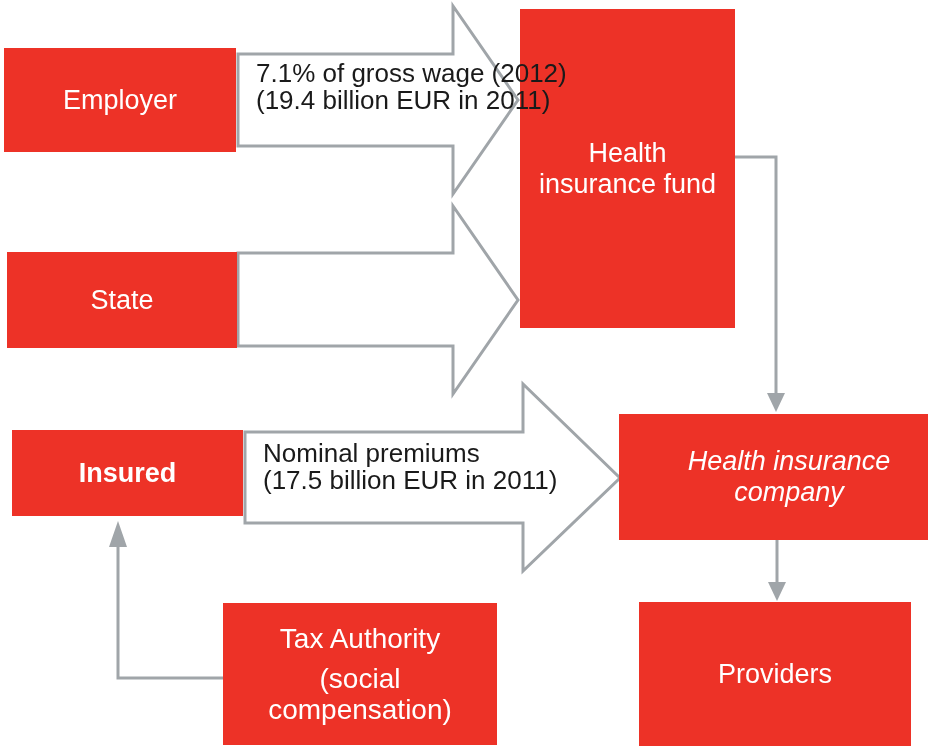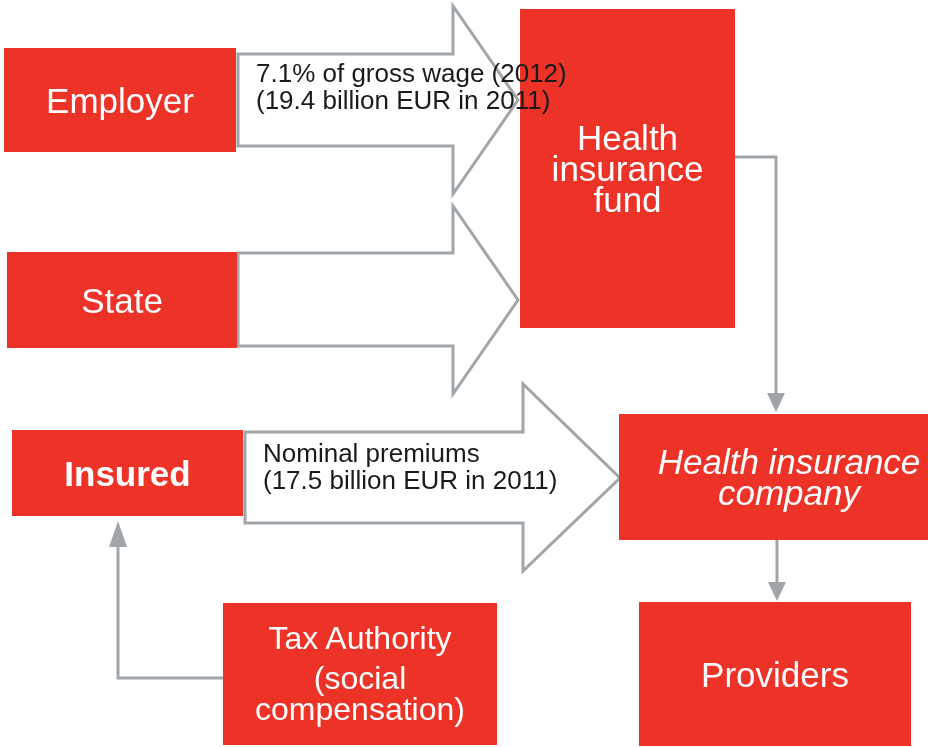--- a/index.html
+++ b/index.html
@@ -13,21 +13,21 @@
   .canvas{
     position:relative;width:928px;height:747px;background:#fff;overflow:hidden;
   }
   .layer{position:absolute;left:0;top:0;width:928px;height:747px;}
   .block-arrow{fill:#ffffff;stroke:var(--gray);stroke-width:3;}
   .connector{fill:none;stroke:var(--gray);stroke-width:3;}
   .arrowhead{fill:var(--gray);stroke:none;}
   .node{
     position:absolute;background:var(--red);color:var(--nodetext);
     display:flex;flex-direction:column;align-items:center;justify-content:center;
-    text-align:center;font-size:35px;line-height:31px;
+    text-align:center;font-size:27px;line-height:31px;
   }
   .node .nl{display:block;}
   .tax-line2{margin-top:9px;max-width:225px;}
   .flow-label{
     position:absolute;color:var(--label);font-size:26px;line-height:27px;
     white-space:nowrap;
   }
   .flow-label .fl{display:block;}
 </style>
 </head>
@@ -72,21 +72,21 @@
   <div class="node" style="left:520px;top:9px;width:215px;height:319px;">
     <span class="nl">Health</span>
     <span class="nl">insurance fund</span>
   </div>
 
   <div class="node" style="left:619px;top:414px;width:340px;height:126px;font-style:italic;">
     <span class="nl">Health insurance</span>
     <span class="nl">company</span>
   </div>
 
-  <div class="node" style="left:223px;top:603px;width:274px;height:142px;font-size:32px;text-align:center;">
+  <div class="node" style="left:223px;top:603px;width:274px;height:142px;font-size:28px;text-align:center;">
     <span class="nl">Tax Authority</span>
     <span class="nl tax-line2" style="white-space:normal;">(social compensation)</span>
   </div>
 
   <div class="node" style="left:639px;top:602px;width:272px;height:144px;">
     <span class="nl">Providers</span>
   </div>
 
   <div class="flow-label" style="left:256px;top:60px;">
     <span class="fl">7.1% of gross wage (2012)</span>

